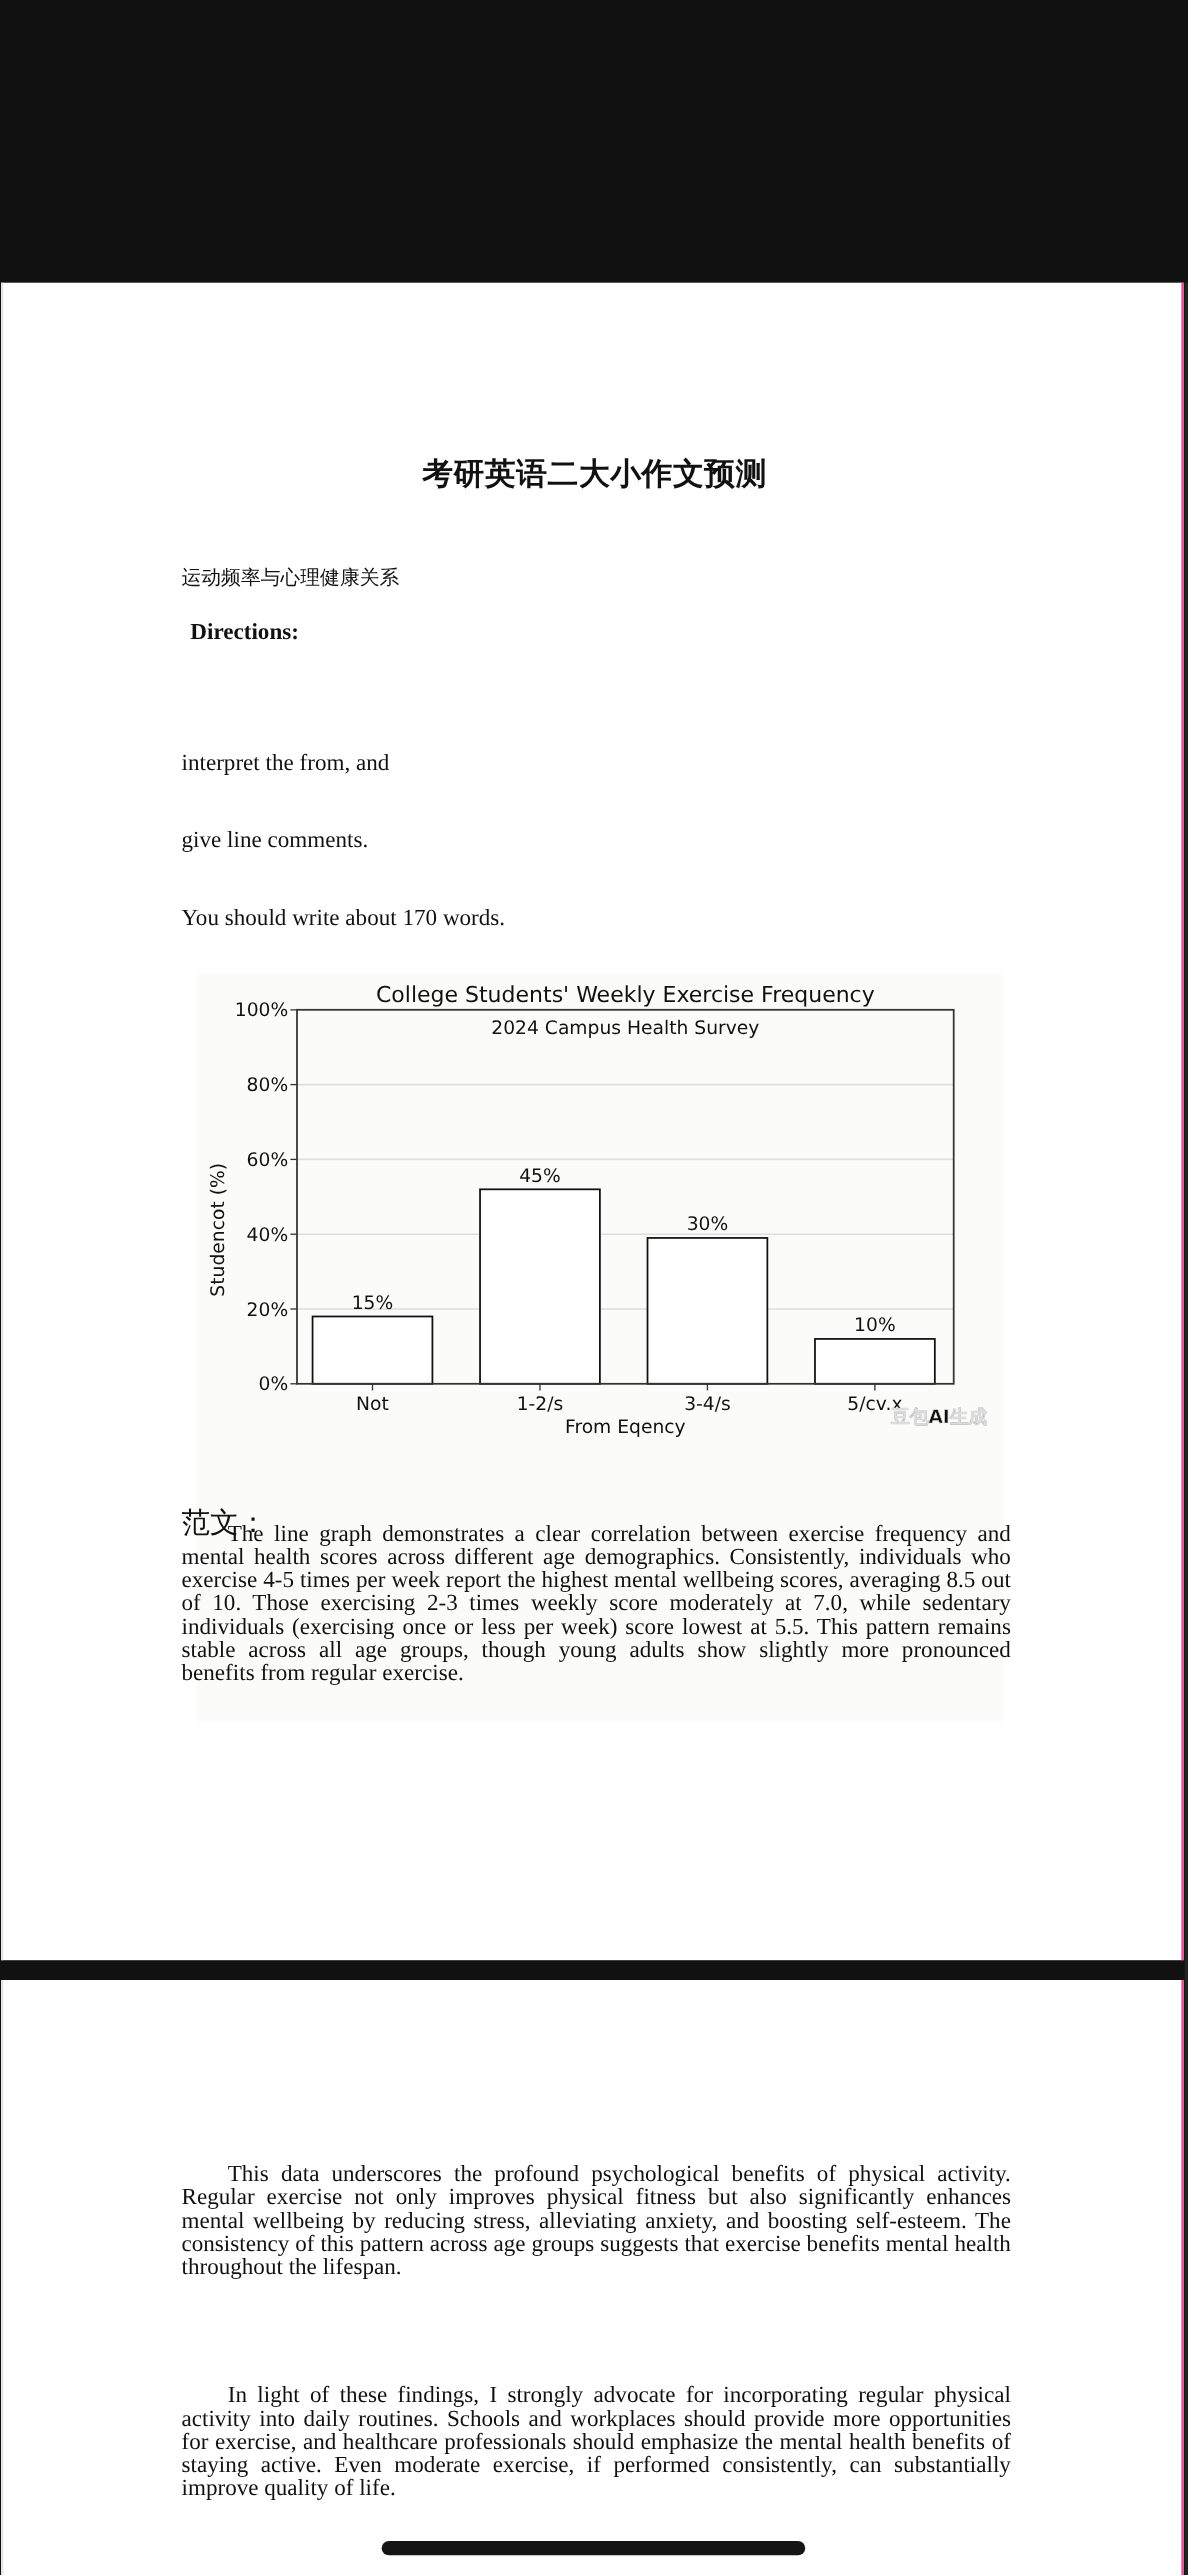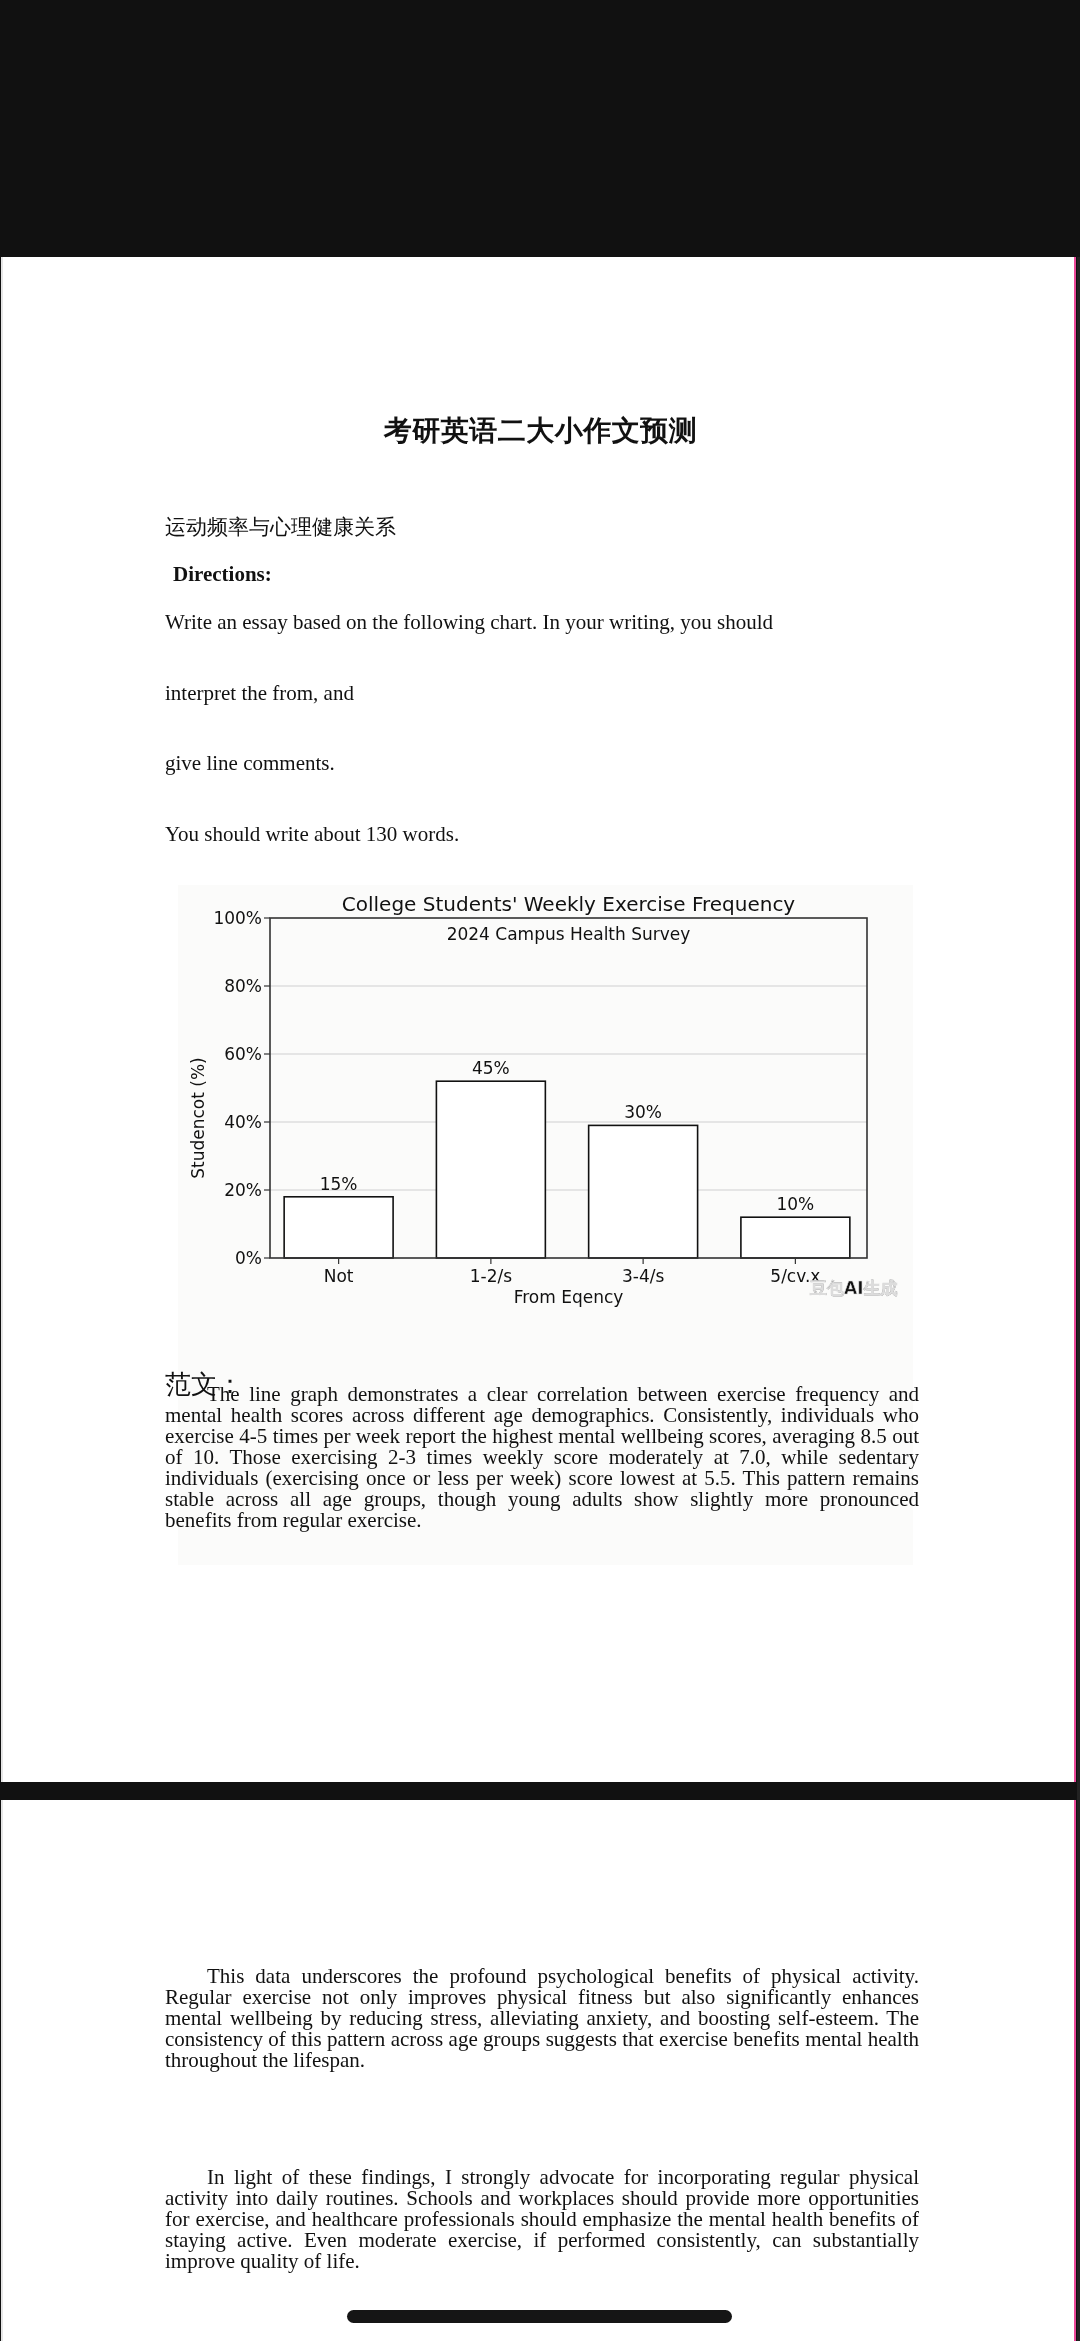--- a/index.html
+++ b/index.html
@@ -4,39 +4,38 @@
 <style>
   html, body { margin:0; padding:0; }
   body { width:1080px; height:2341px; background:#111111; position:relative; overflow:hidden;
          font-family:"Liberation Serif", "DejaVu Serif", serif; color:#111; }
   .page { position:absolute; left:1px; width:1075px; background:#ffffff; border-left:2px solid #e6e6e6; border-right:2px solid #ec4899; box-sizing:border-box; }
   #page1 { top:257px; height:1525px; }
   #page2 { top:1800px; height:541px; }
   .right-strip { position:absolute; right:0; top:257px; width:3px; height:2084px; background:#222; }
   .abs { position:absolute; }
   .doc-title { left:0; width:1075px; top:155px; text-align:center; font-family:"DejaVu Sans", sans-serif; font-weight:bold; font-size:28px; letter-spacing:0.5px; }
-  .subtitle-cn { left:162px; top:256px; font-size:21px; font-family:Liberation Serif, serif; }
+  .subtitle-cn { left:162px; top:256px; font-size:18px; font-family:Liberation Serif, serif; }
   .directions { left:170px; top:305px; font-size:21px; font-weight:bold; }
   .line { left:162px; font-size:21px; white-space:nowrap; }
   .essay { left:162px; width:754px; font-size:21px; line-height:21px; text-align:justify; text-indent:42px; }
   .fanwen { left:162px; top:1110px; font-size:26px; }
   svg text { font-family:"DejaVu Sans", sans-serif; fill:#111; }
   .home-bar { position:absolute; left:347px; top:2310px; width:385px; height:13px; border-radius:7px; background:#151515; }
 </style>
 </head>
 <body>
 
 <div class="page" id="page1">
   <div class="abs doc-title">考研英语二大小作文预测</div>
   <div class="abs subtitle-cn">运动频率与心理健康关系</div>
   <div class="abs directions">Directions:</div>
-  <div class="abs line" style="top:353px">Write an essay based on the following chart. In your writing, you should</div>
   <div class="abs line" style="top:424px">interpret the from, and</div>
   <div class="abs line" style="top:494px">give line comments.</div>
-  <div class="abs line" style="top:565px">You should write about 130 words.</div>
+  <div class="abs line" style="top:565px">You should write about 170 words.</div>
 
   <svg class="abs" id="chart" style="left:175px; top:628px;" width="735" height="680">
     <rect x="0" y="0" width="735" height="680" fill="#fbfbfa"></rect>
     <g id="grid">
         <line x1="92" x2="689" y1="305" y2="305" stroke="#dedede" stroke-width="1.5"></line>
         <line x1="92" x2="689" y1="237" y2="237" stroke="#dedede" stroke-width="1.5"></line>
         <line x1="92" x2="689" y1="169" y2="169" stroke="#dedede" stroke-width="1.5"></line>
         <line x1="92" x2="689" y1="101" y2="101" stroke="#dedede" stroke-width="1.5"></line>
       </g>
     <g id="bars">

